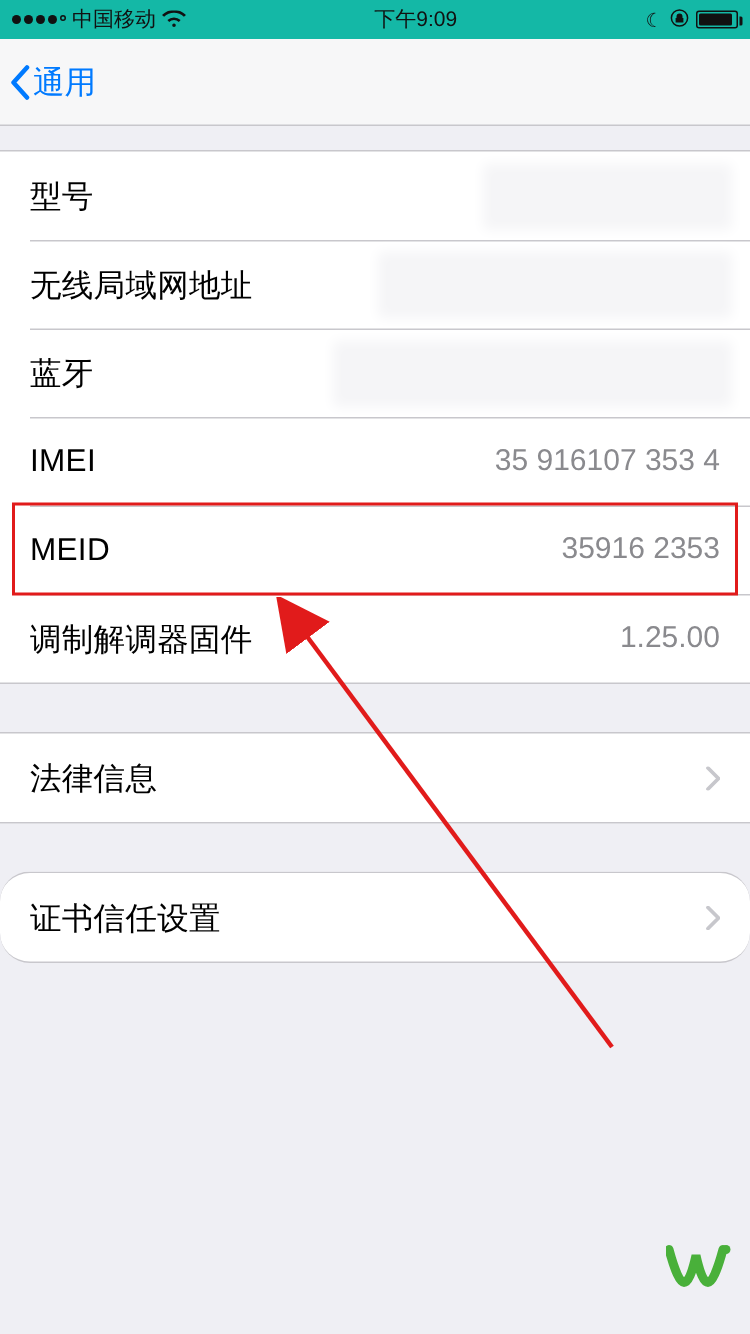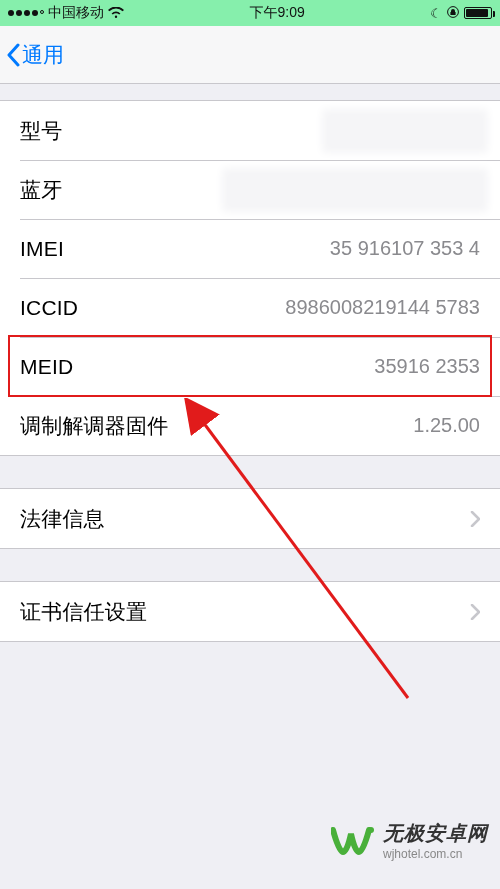--- a/index.html
+++ b/index.html
@@ -6,21 +6,21 @@
     html, body { width: 500px; height: 889px; overflow: hidden; }
     body {
       font-family: -apple-system, "Helvetica Neue", Arial, sans-serif;
       background: #efeff4;
       color: #000;
       position: relative;
     }
     
     .statusbar {
       height: 26px;
-      background: #86efac;
+      background: #14b8a6;
       display: flex;
       align-items: center;
       justify-content: space-between;
       padding: 0 8px;
       font-size: 14px;
       color: #111;
     }
     .sb-left, .sb-right { display: flex; align-items: center; gap: 4px; }
     .sb-dots { display: inline-flex; gap: 2px; }
     .sb-dots i { width: 6px; height: 6px; border-radius: 50%; background: #111; display: inline-block; }
@@ -139,32 +139,34 @@
 <div class="spacer-top"></div>
 
 <div class="group">
   <div class="row">
     <span class="row-lbl">型号</span>
     <span class="row-val">
       <span class="blur-sm" style="left:auto; right:0; top:-14px; width:150px; height:28px;"></span>
     </span>
   </div>
   <div class="row">
+    <span class="row-lbl">无线局域网地址</span>
+    <span class="row-val">
+      <span class="blur-sm" style="right:0; top:-14px; width:220px; height:28px;"></span>
+    </span>
+  </div>
+  <div class="row">
     <span class="row-lbl">蓝牙</span>
     <span class="row-val">
       <span class="blur-sm" style="right:0; top:-14px; width:250px; height:28px;"></span>
     </span>
   </div>
   <div class="row">
     <span class="row-lbl">IMEI</span>
     <span class="row-val">35 916107        353 4</span>
-  </div>
-  <div class="row">
-    <span class="row-lbl">ICCID</span>
-    <span class="row-val">8986008219144      5783</span>
   </div>
   <div class="row">
     <span class="row-lbl">MEID</span>
     <span class="row-val">35916        2353</span>
   </div>
   <div class="row">
     <span class="row-lbl">调制解调器固件</span>
     <span class="row-val">1.25.00</span>
   </div>
 </div>
@@ -174,21 +176,21 @@
     <span class="row-lbl">法律信息</span>
     <span class="row-val"></span>
     <span class="chevron">
       <svg width="10" height="16" viewBox="0 0 10 16">
           <path d="M2 1l7 7-7 7" fill="none" stroke="#c7c7cc" stroke-width="2.5" stroke-linecap="round" stroke-linejoin="round"></path>
         </svg>
     </span>
   </div>
 </div>
 
-<div class="group" style="margin-bottom: 0;">
+<div class="group" style="margin-bottom: 0; border-radius: 20px;">
   <div class="row">
     <span class="row-lbl">证书信任设置</span>
     <span class="row-val"></span>
     <span class="chevron">
       <svg width="10" height="16" viewBox="0 0 10 16">
           <path d="M2 1l7 7-7 7" fill="none" stroke="#c7c7cc" stroke-width="2.5" stroke-linecap="round" stroke-linejoin="round"></path>
         </svg>
     </span>
   </div>
 </div>
@@ -204,17 +206,13 @@
     </defs>
     <line x1="228" y1="300" x2="20" y2="20" stroke="#e11b1b" stroke-width="3" marker-end="url(#ah)"></line>
   </svg>
 </div>
 
 <div class="wm">
   <svg class="wm-logo" viewBox="0 0 44 34">
     <path d="M2 6 q6 22 10 22 q4 0 8 -18 q4 18 8 18 q4 0 10 -22" fill="none" stroke="#49b03a" stroke-width="6" stroke-linecap="round"></path>
     <circle cx="40" cy="6" r="3" fill="#49b03a"></circle>
   </svg>
-  <div class="wm-txt">
-    <div class="wm-main">无极安卓网</div>
-    <div class="wm-sub">wjhotel.com.cn</div>
-  </div>
 </div>
 
 </body></html>

